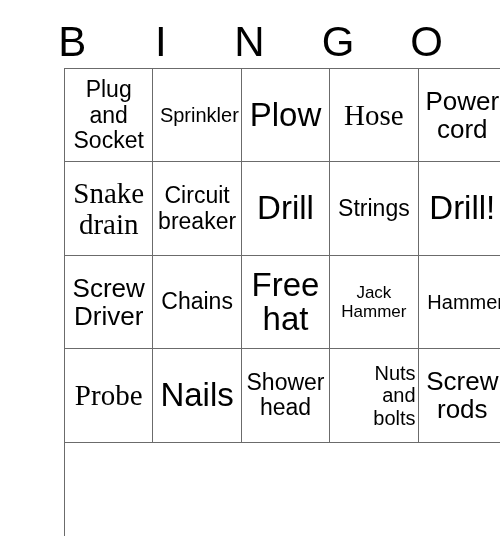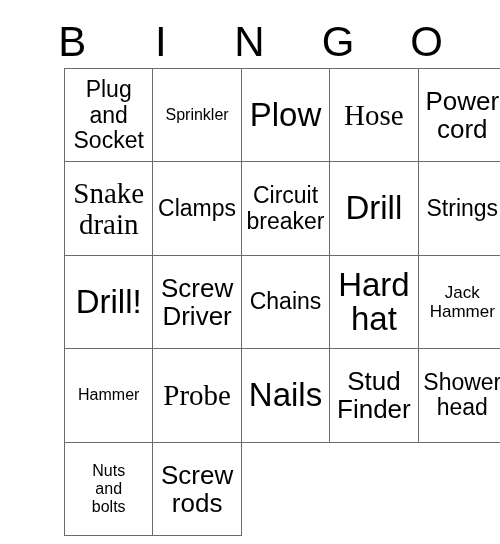--- a/index.html
+++ b/index.html
@@ -79,21 +79,21 @@
     text-align: center;
     color: #000000;
     font-family: "Liberation Sans", sans-serif;
     line-height: 1.06;
     white-space: pre-line;
     word-break: normal;
   }
 
   
   .cell-text[data-size="xs"]  { font-size: 17px; line-height: 1.14; }
-  .cell-text[data-size="s"]   { font-size: 16px; line-height: 1.12; }
+  .cell-text[data-size="s"]   { font-size: 20px; line-height: 1.12; text-align: right; }
   .cell-text[data-size="m"]   { font-size: 23px; line-height: 1.10; }
   .cell-text[data-size="l"]   { font-size: 26px; line-height: 1.08; }
   .cell-text[data-size="xl"]  { font-size: 29px; line-height: 1.06; font-family: Liberation Serif, serif; }
   .cell-text[data-size="xxl"] { font-size: 33px; line-height: 1.04; }
 </style>
 </head>
 <body>
 
 <div id="card">
 
@@ -124,23 +124,20 @@
     <div class="cell">
         <span class="cell-text" data-size="l">Power
 cord</span>
       </div>
 
     <div class="cell">
         <span class="cell-text" data-size="xl">Snake
 drain</span>
       </div>
     <div class="cell">
-        <span class="cell-text" data-size="m">Clamps</span>
-      </div>
-    <div class="cell">
         <span class="cell-text" data-size="m">Circuit
 breaker</span>
       </div>
     <div class="cell">
         <span class="cell-text" data-size="xxl">Drill</span>
       </div>
     <div class="cell">
         <span class="cell-text" data-size="m">Strings</span>
       </div>
 
@@ -149,41 +146,37 @@
       </div>
     <div class="cell">
         <span class="cell-text" data-size="l">Screw
 Driver</span>
       </div>
     <div class="cell">
         <span class="cell-text" data-size="m">Chains</span>
       </div>
 
     <div class="cell">
-        <span class="cell-text" data-size="xxl">Hard
+        <span class="cell-text" data-size="xxl">Free
 hat</span>
       </div>
     <div class="cell">
         <span class="cell-text" data-size="xs">Jack
 Hammer</span>
       </div>
     <div class="cell">
         <span class="cell-text" data-size="s">Hammer</span>
       </div>
     <div class="cell">
         <span class="cell-text" data-size="xl">Probe</span>
       </div>
     <div class="cell">
         <span class="cell-text" data-size="xxl">Nails</span>
       </div>
 
-    <div class="cell">
-        <span class="cell-text" data-size="l">Stud
-Finder</span>
-      </div>
     <div class="cell">
         <span class="cell-text" data-size="m">Shower
 head</span>
       </div>
     <div class="cell">
         <span class="cell-text" data-size="s">Nuts
 and
 bolts</span>
       </div>
     <div class="cell">

